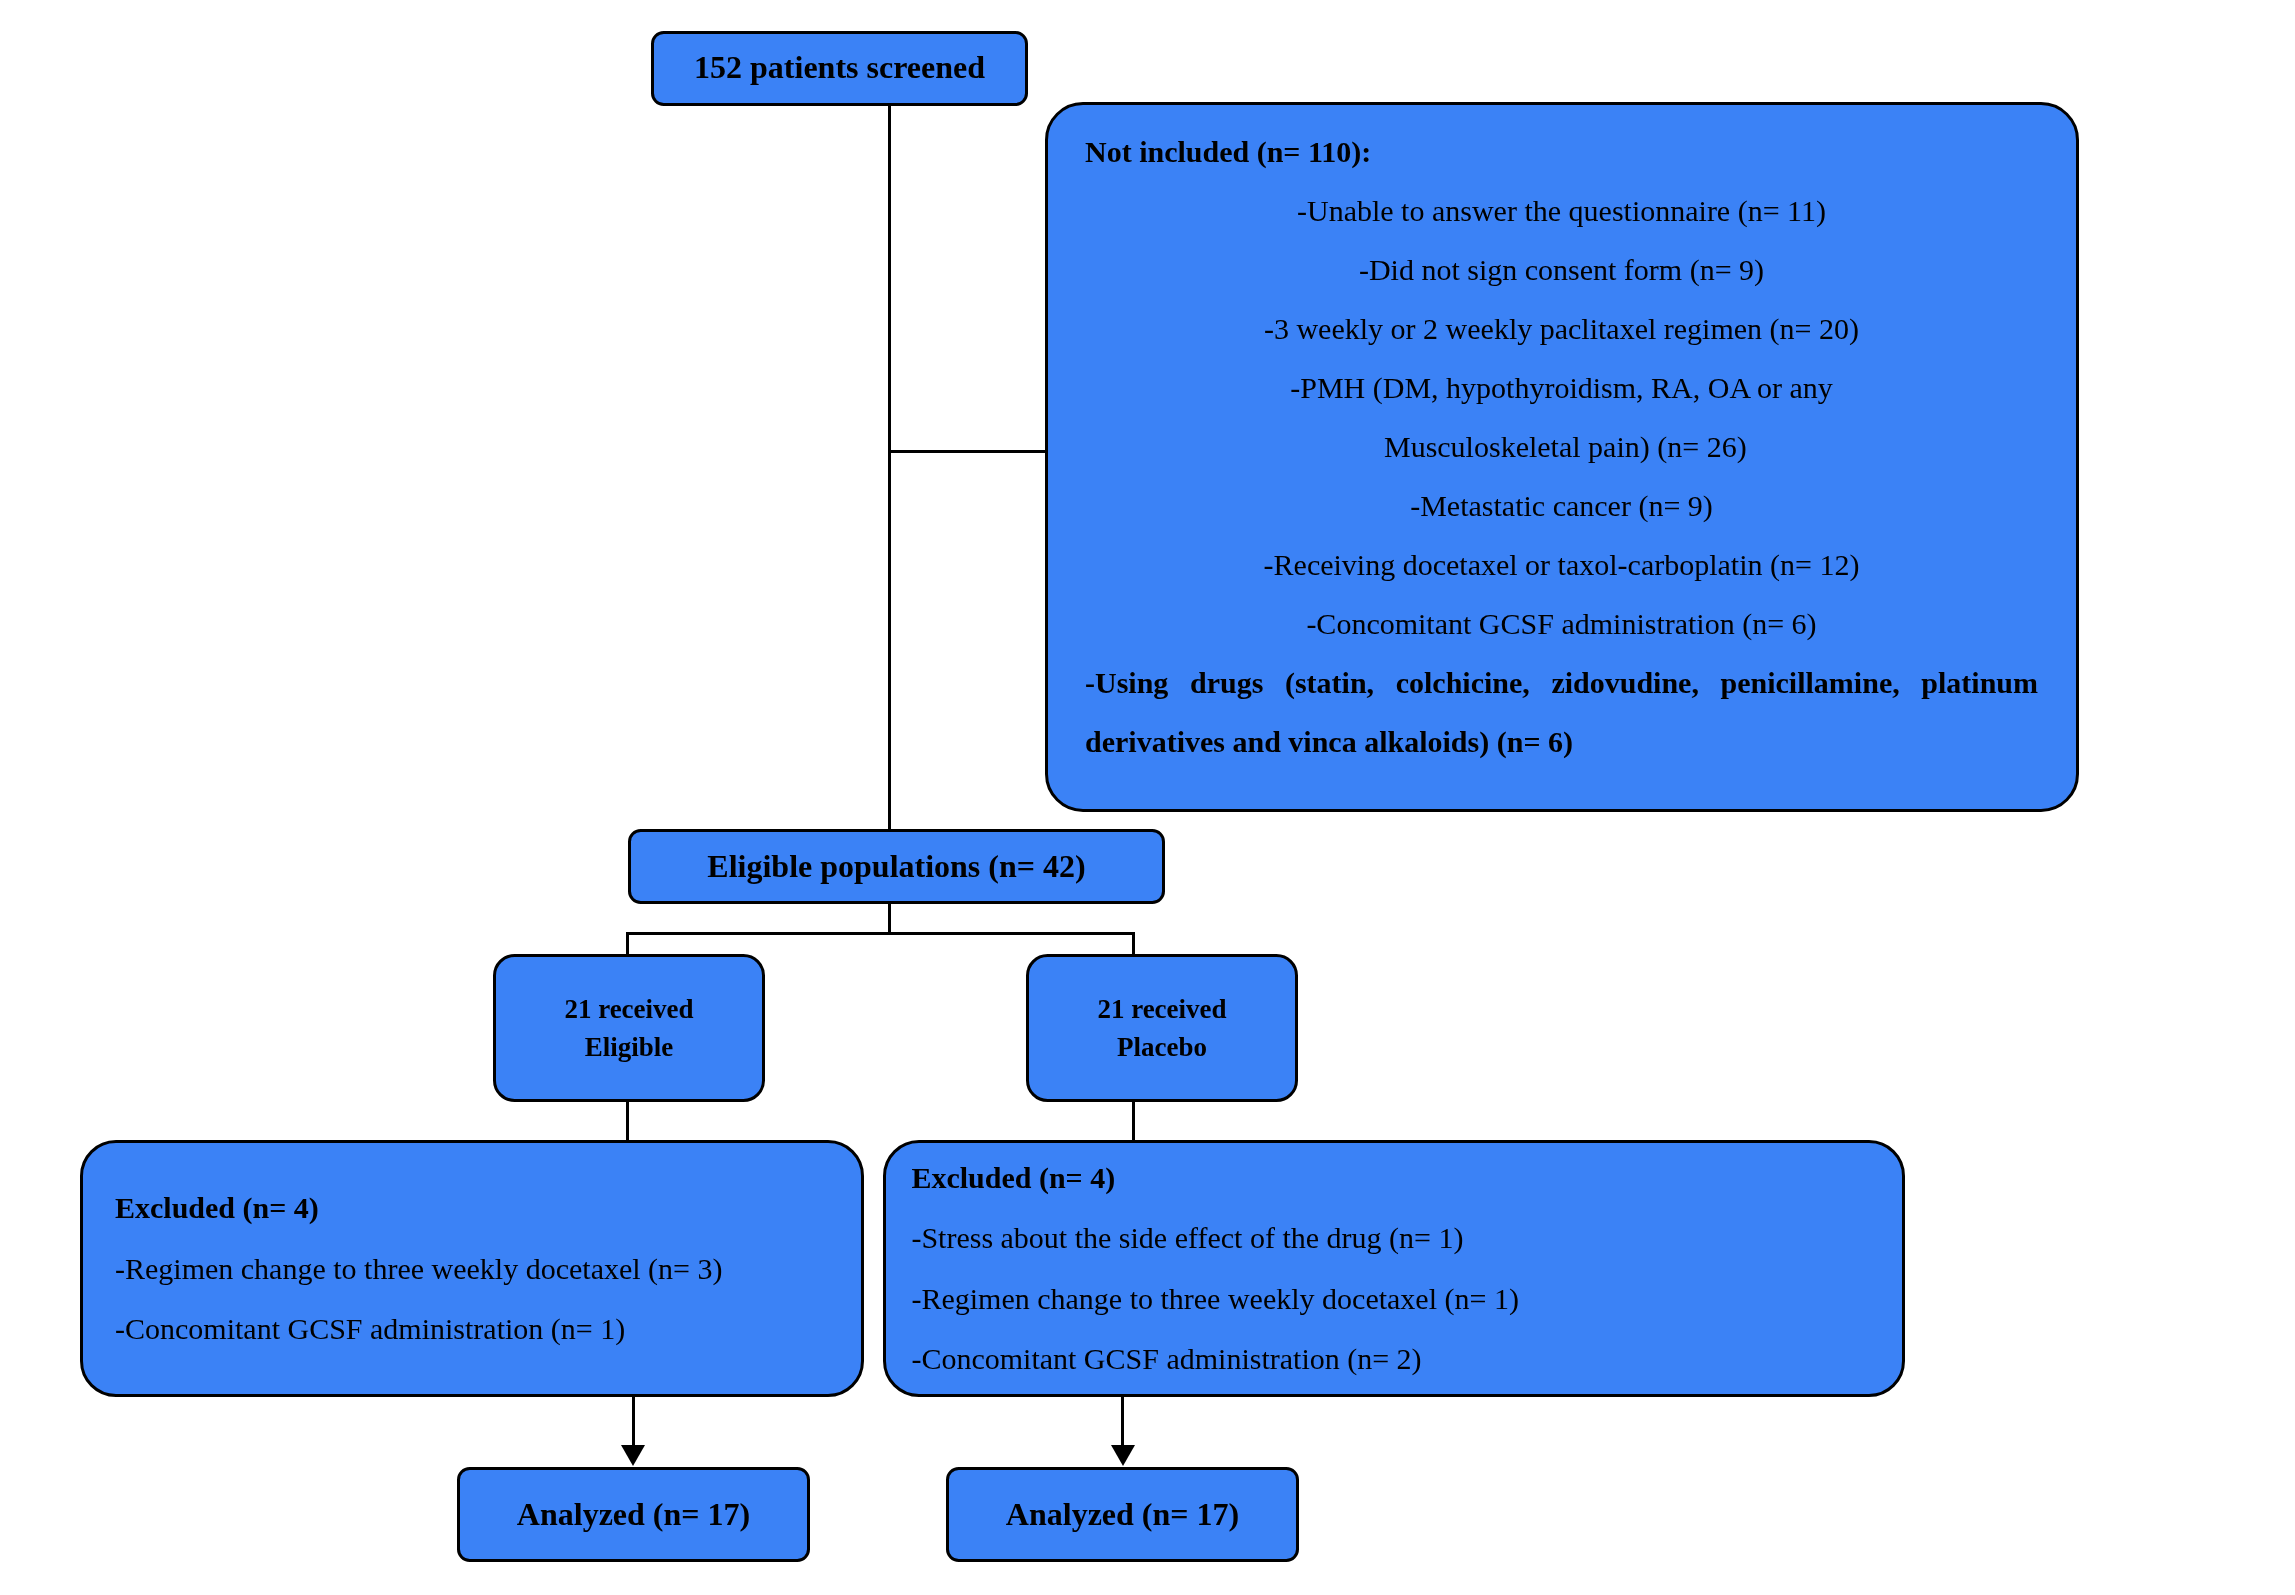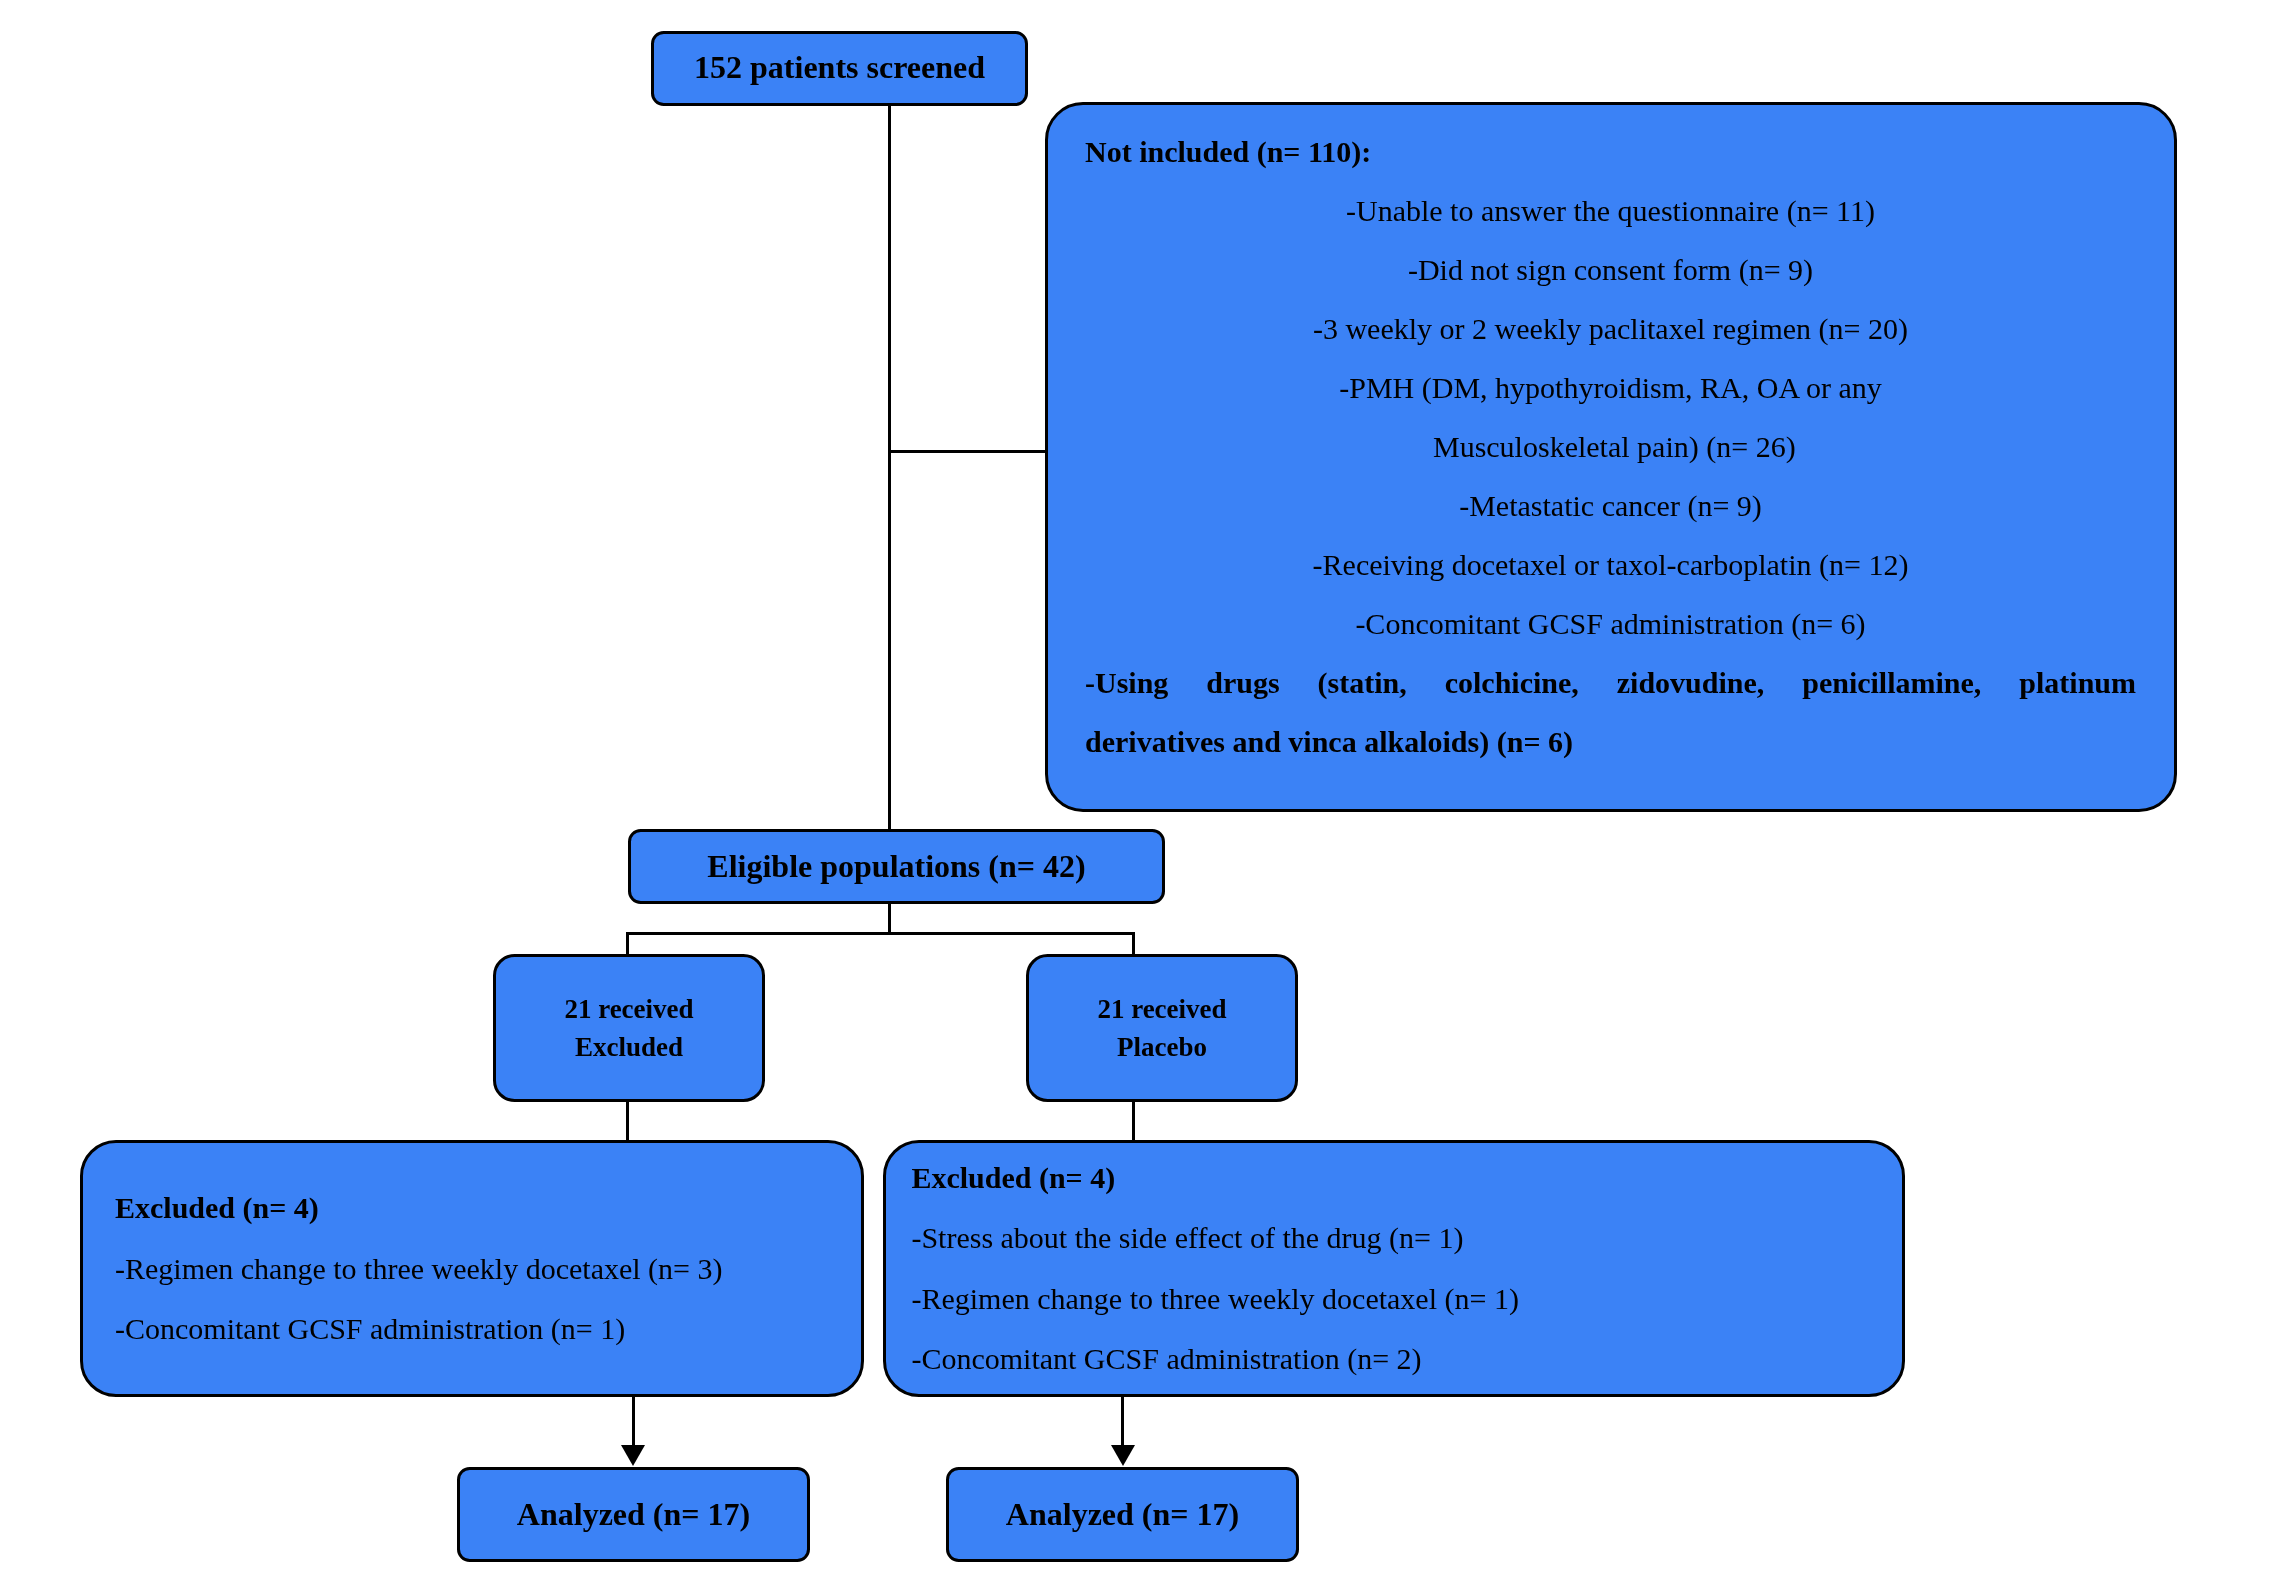--- a/index.html
+++ b/index.html
@@ -43,21 +43,21 @@
     width: 377px;
     height: 75px;
     border-radius: 12.7px;
   }
   #box-screened .box-title { font-size: 32px; }
 
   
   #box-not-included {
     left: 1045px;
     top: 102px;
-    width: 1132px;
+    width: 1034px;
     height: 710px;
     border-radius: 38px;
     padding: 32px 38px 25.4px 37px;
     justify-content: flex-start;
   }
   #box-not-included .heading {
     font-weight: bold;
     font-size: 30px;
     line-height: 1.0;
     margin-bottom: 29px;
@@ -239,21 +239,21 @@
 
   <div class="hline" style="left:626px; top:932px; width:509px;"></div>
 
   <div class="vline" style="left:626px; top:932px; height:25.4px;"></div>
 
   <div class="vline" style="left:1132px; top:932px; height:25.4px;"></div>
 
   <div class="box center" id="box-melatonin">
     <div class="box-title">
       <span>21 received</span><br>
-      <span>Excluded</span>
+      <span>Eligible</span>
     </div>
   </div>
 
   <div class="box center" id="box-placebo">
     <div class="box-title">
       <span>21 received</span><br>
       <span>Placebo</span>
     </div>
   </div>
 

